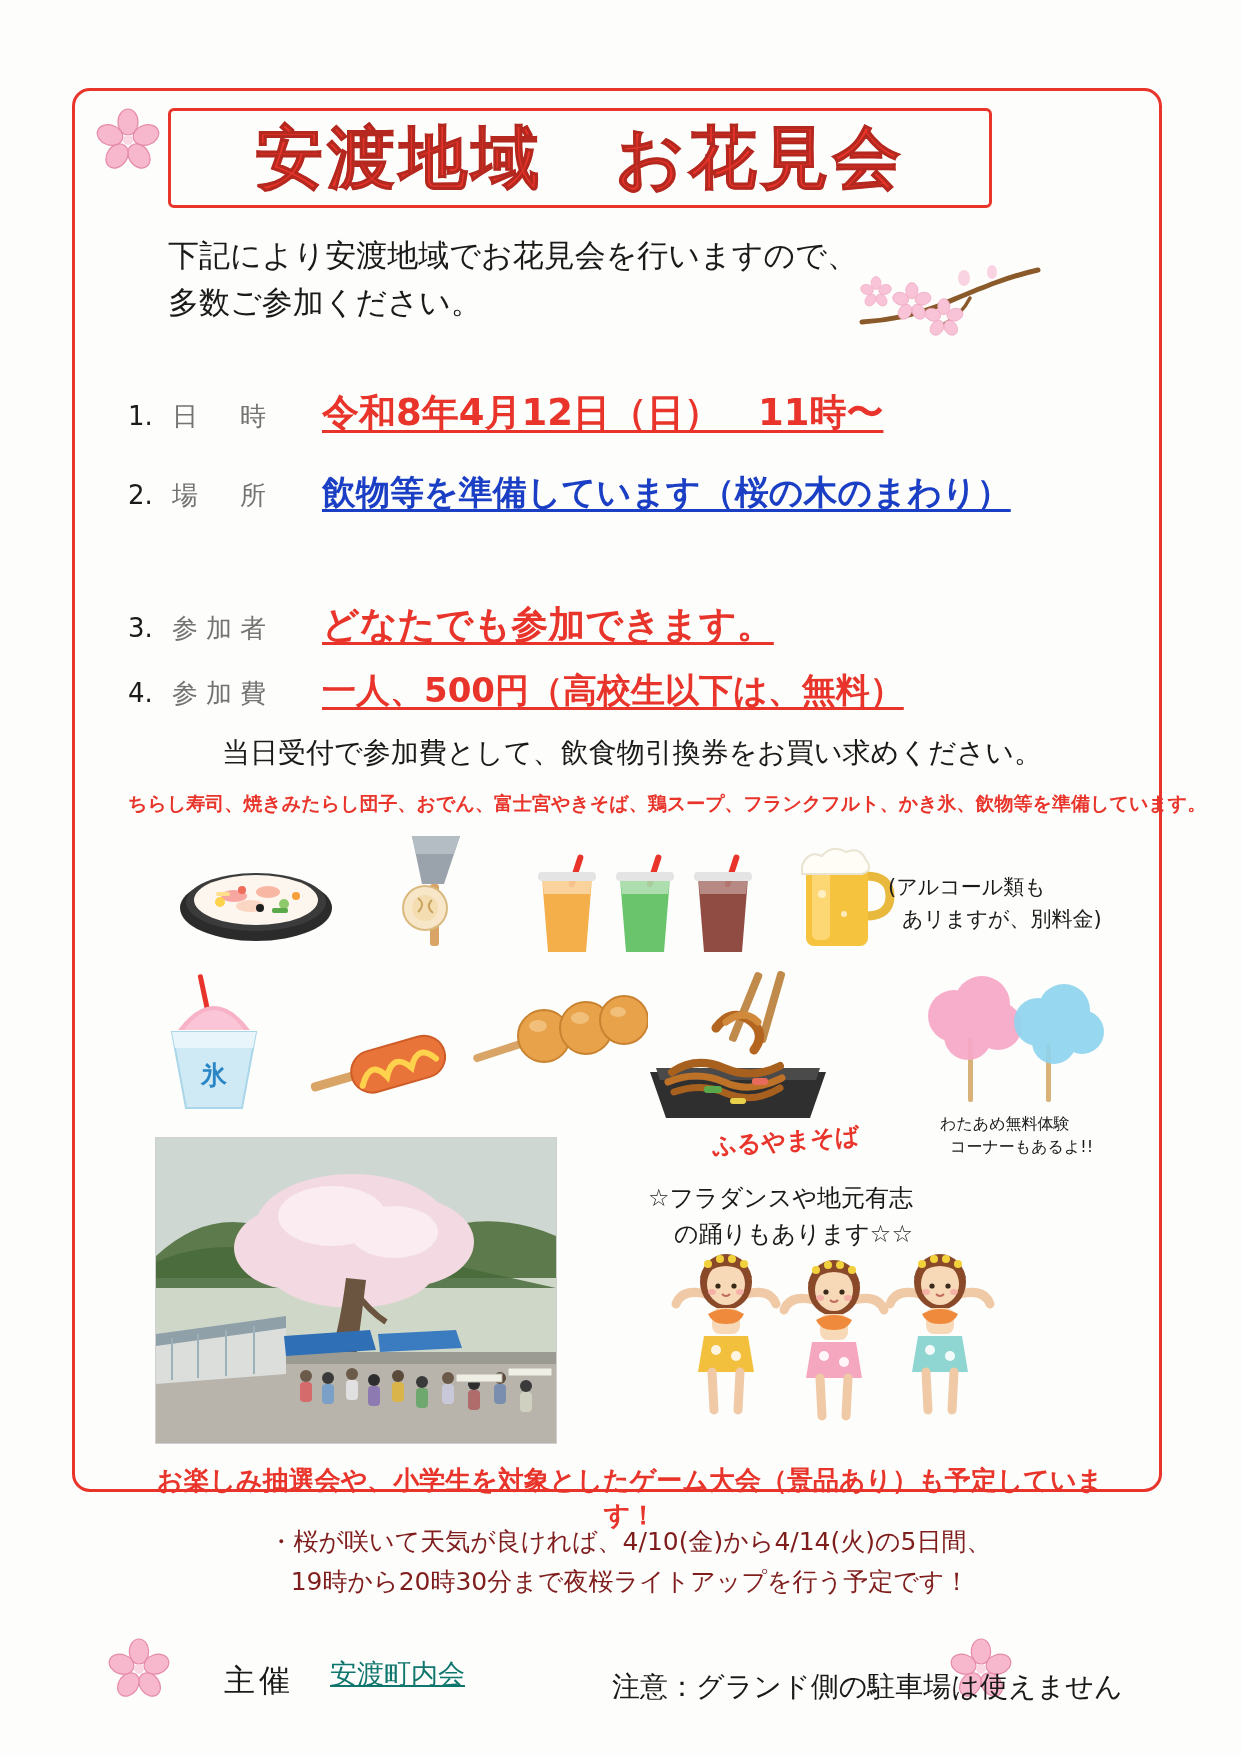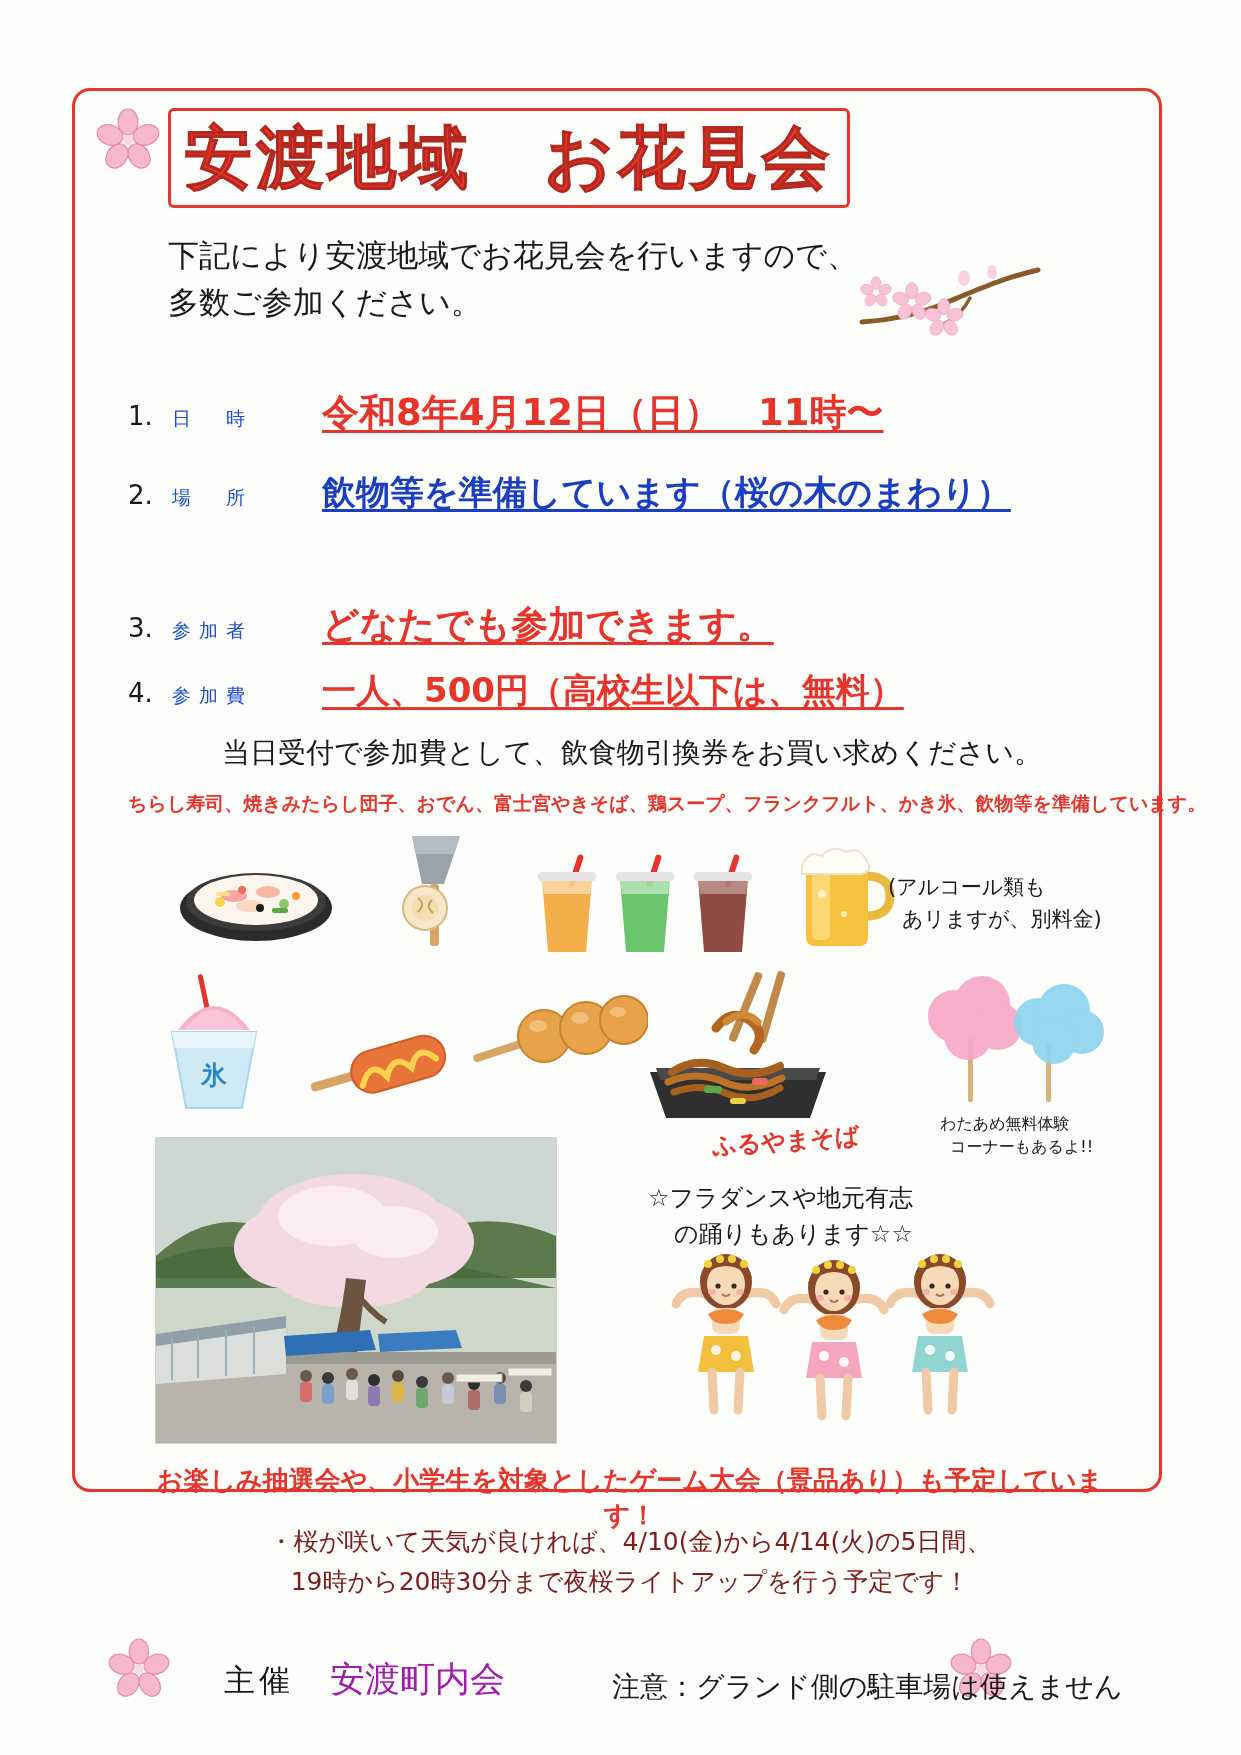--- a/index.html
+++ b/index.html
@@ -34,21 +34,21 @@
     border: 3px solid #e8342a;
     border-radius: 18px;
     box-sizing: border-box;
   }
 
   
   .title-box {
     position: absolute;
     left: 168px;
     top: 108px;
-    width: 682px;
+    width: 824px;
     height: 100px;
     border: 3px solid #e8342a;
     border-radius: 6px;
     box-sizing: border-box;
     display: flex;
     align-items: center;
     justify-content: center;
   }
   .title-text {
     font-family: "DejaVu Sans", sans-serif;
@@ -87,23 +87,23 @@
     font-family: "DejaVu Sans", sans-serif;
   }
   .row .num {
     width: 44px;
     font-size: 26px;
     color: #1a1a1a;
     text-align: left;
   }
   .row .label {
     width: 150px;
-    font-size: 19px;
+    font-size: 26px;
     letter-spacing: 8px;
-    color: #1d4ed8;
+    color: #737373;
   }
   .row .value {
     font-size: 37px;
     font-weight: bold;
   }
   .value.red {
     color: #e8342a;
     text-decoration: underline;
     text-decoration-color: #e8342a;
     text-underline-offset: 5px;
@@ -233,22 +233,23 @@
     font-family: Liberation Sans, sans-serif;
     font-size: 31px;
     letter-spacing: 4px;
     color: #1a1a1a;
   }
   .footer-host-name {
     position: absolute;
     left: 330px;
     top: 1656px;
     font-family: "DejaVu Sans", sans-serif;
-    font-size: 35px;
-    color: #a21caf;
+    font-size: 27px;
+    color: #0f766e;
+    text-decoration: underline;
   }
   .footer-caution {
     position: absolute;
     left: 612px;
     top: 1668px;
     font-family: "DejaVu Sans", sans-serif;
     font-size: 28px;
     color: #1a1a1a;
   }
 </style>

